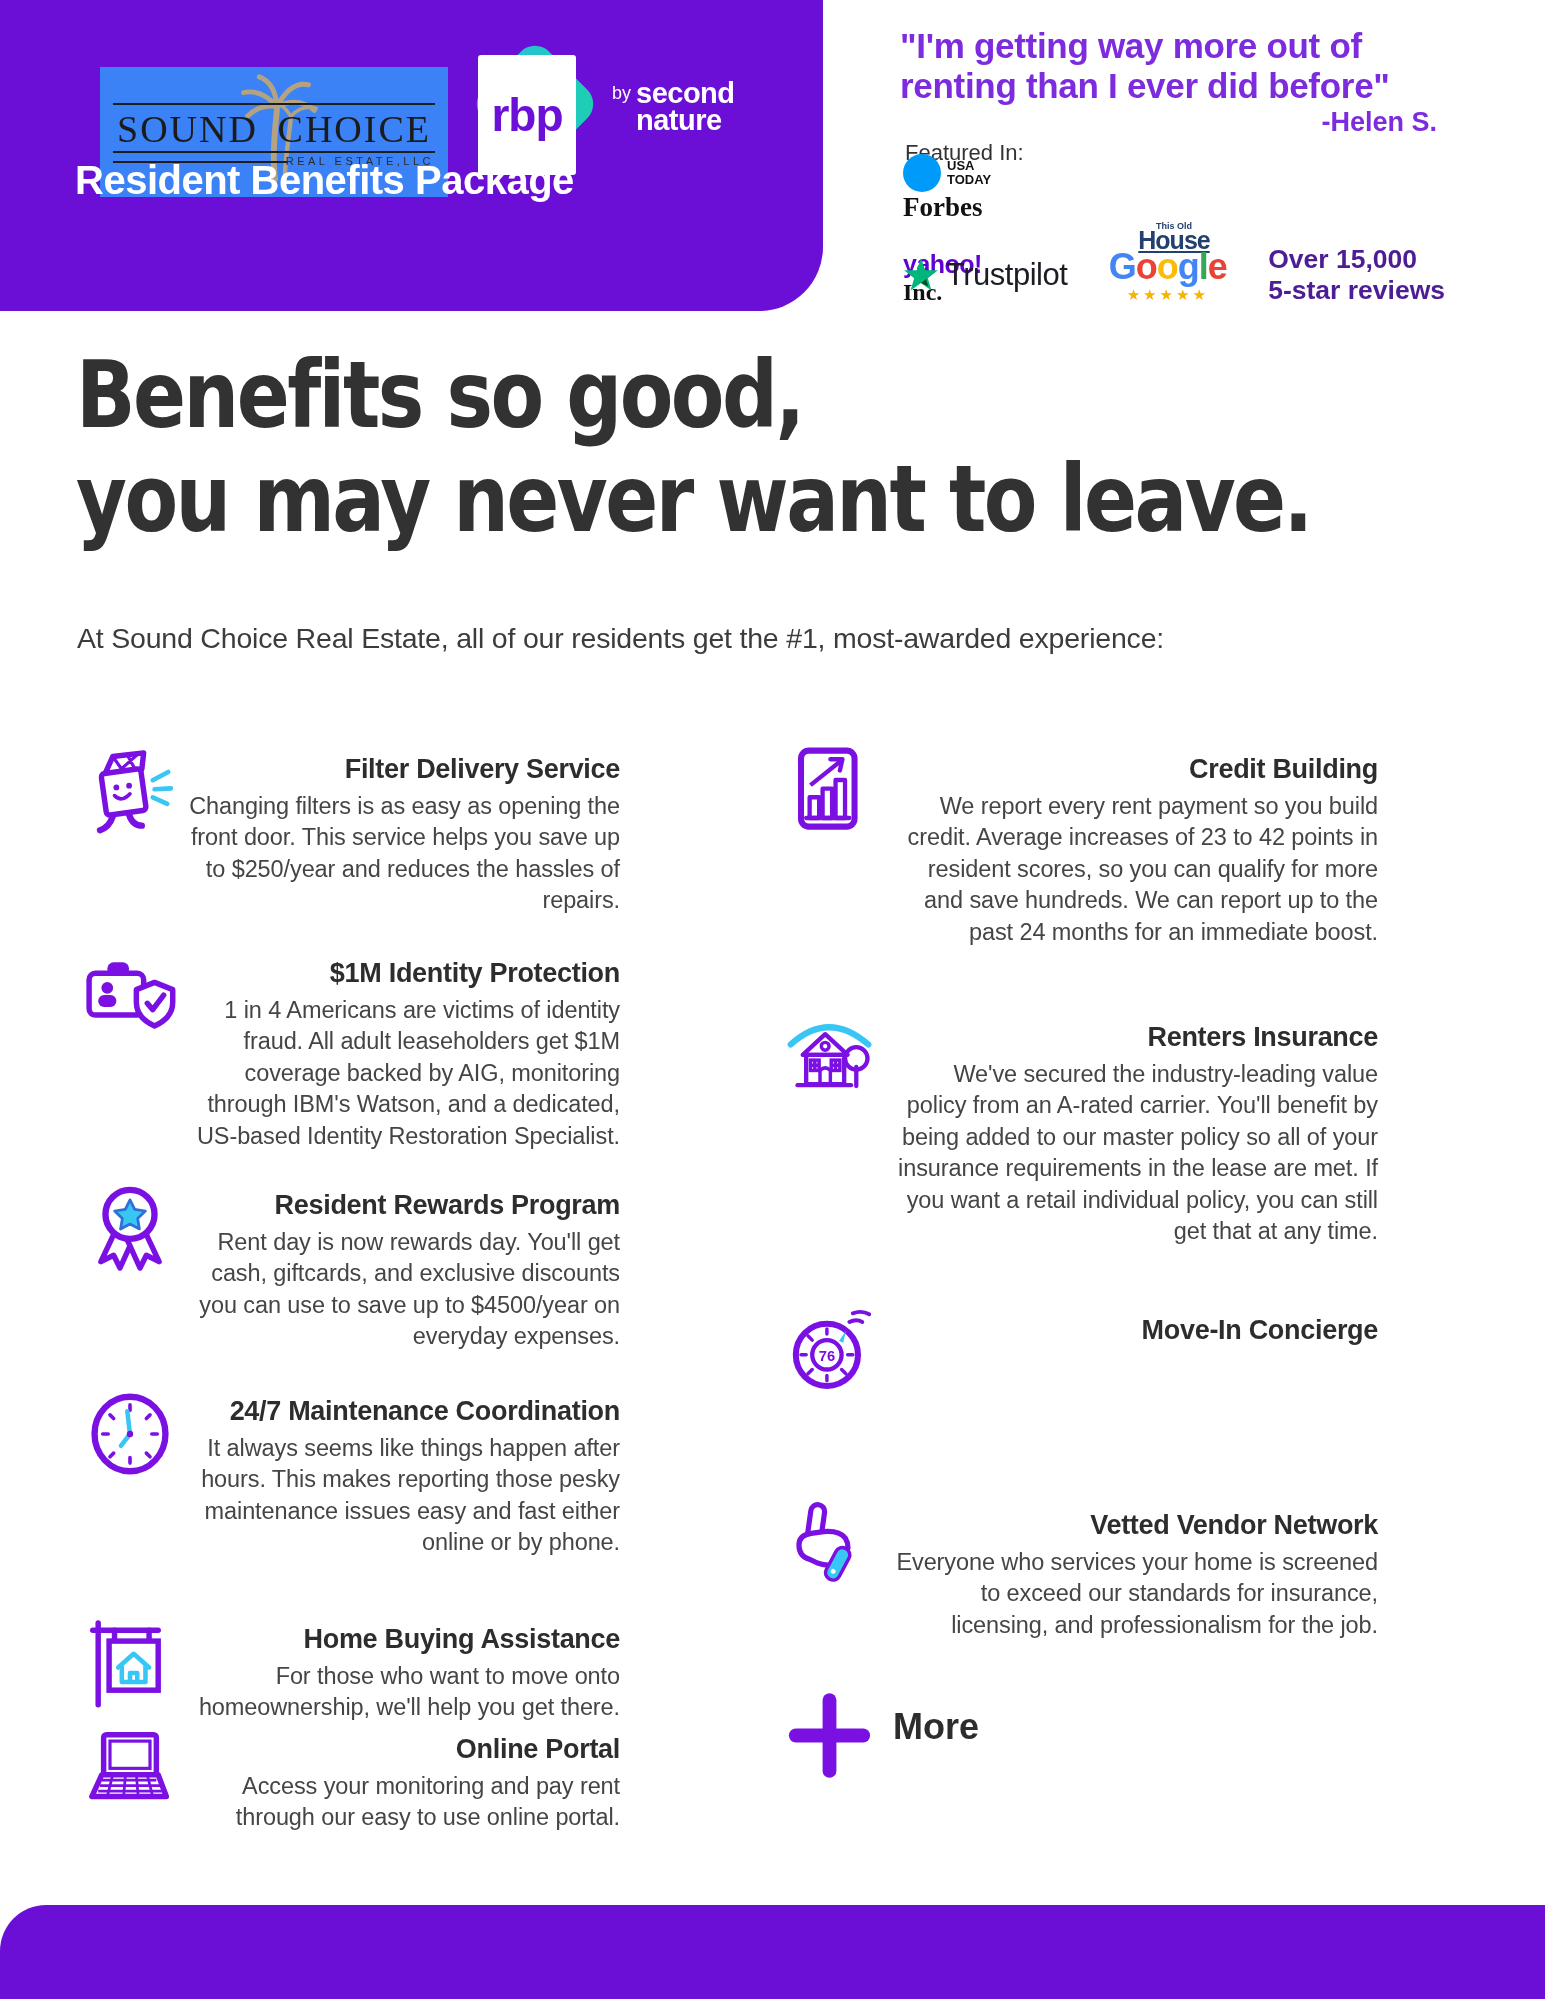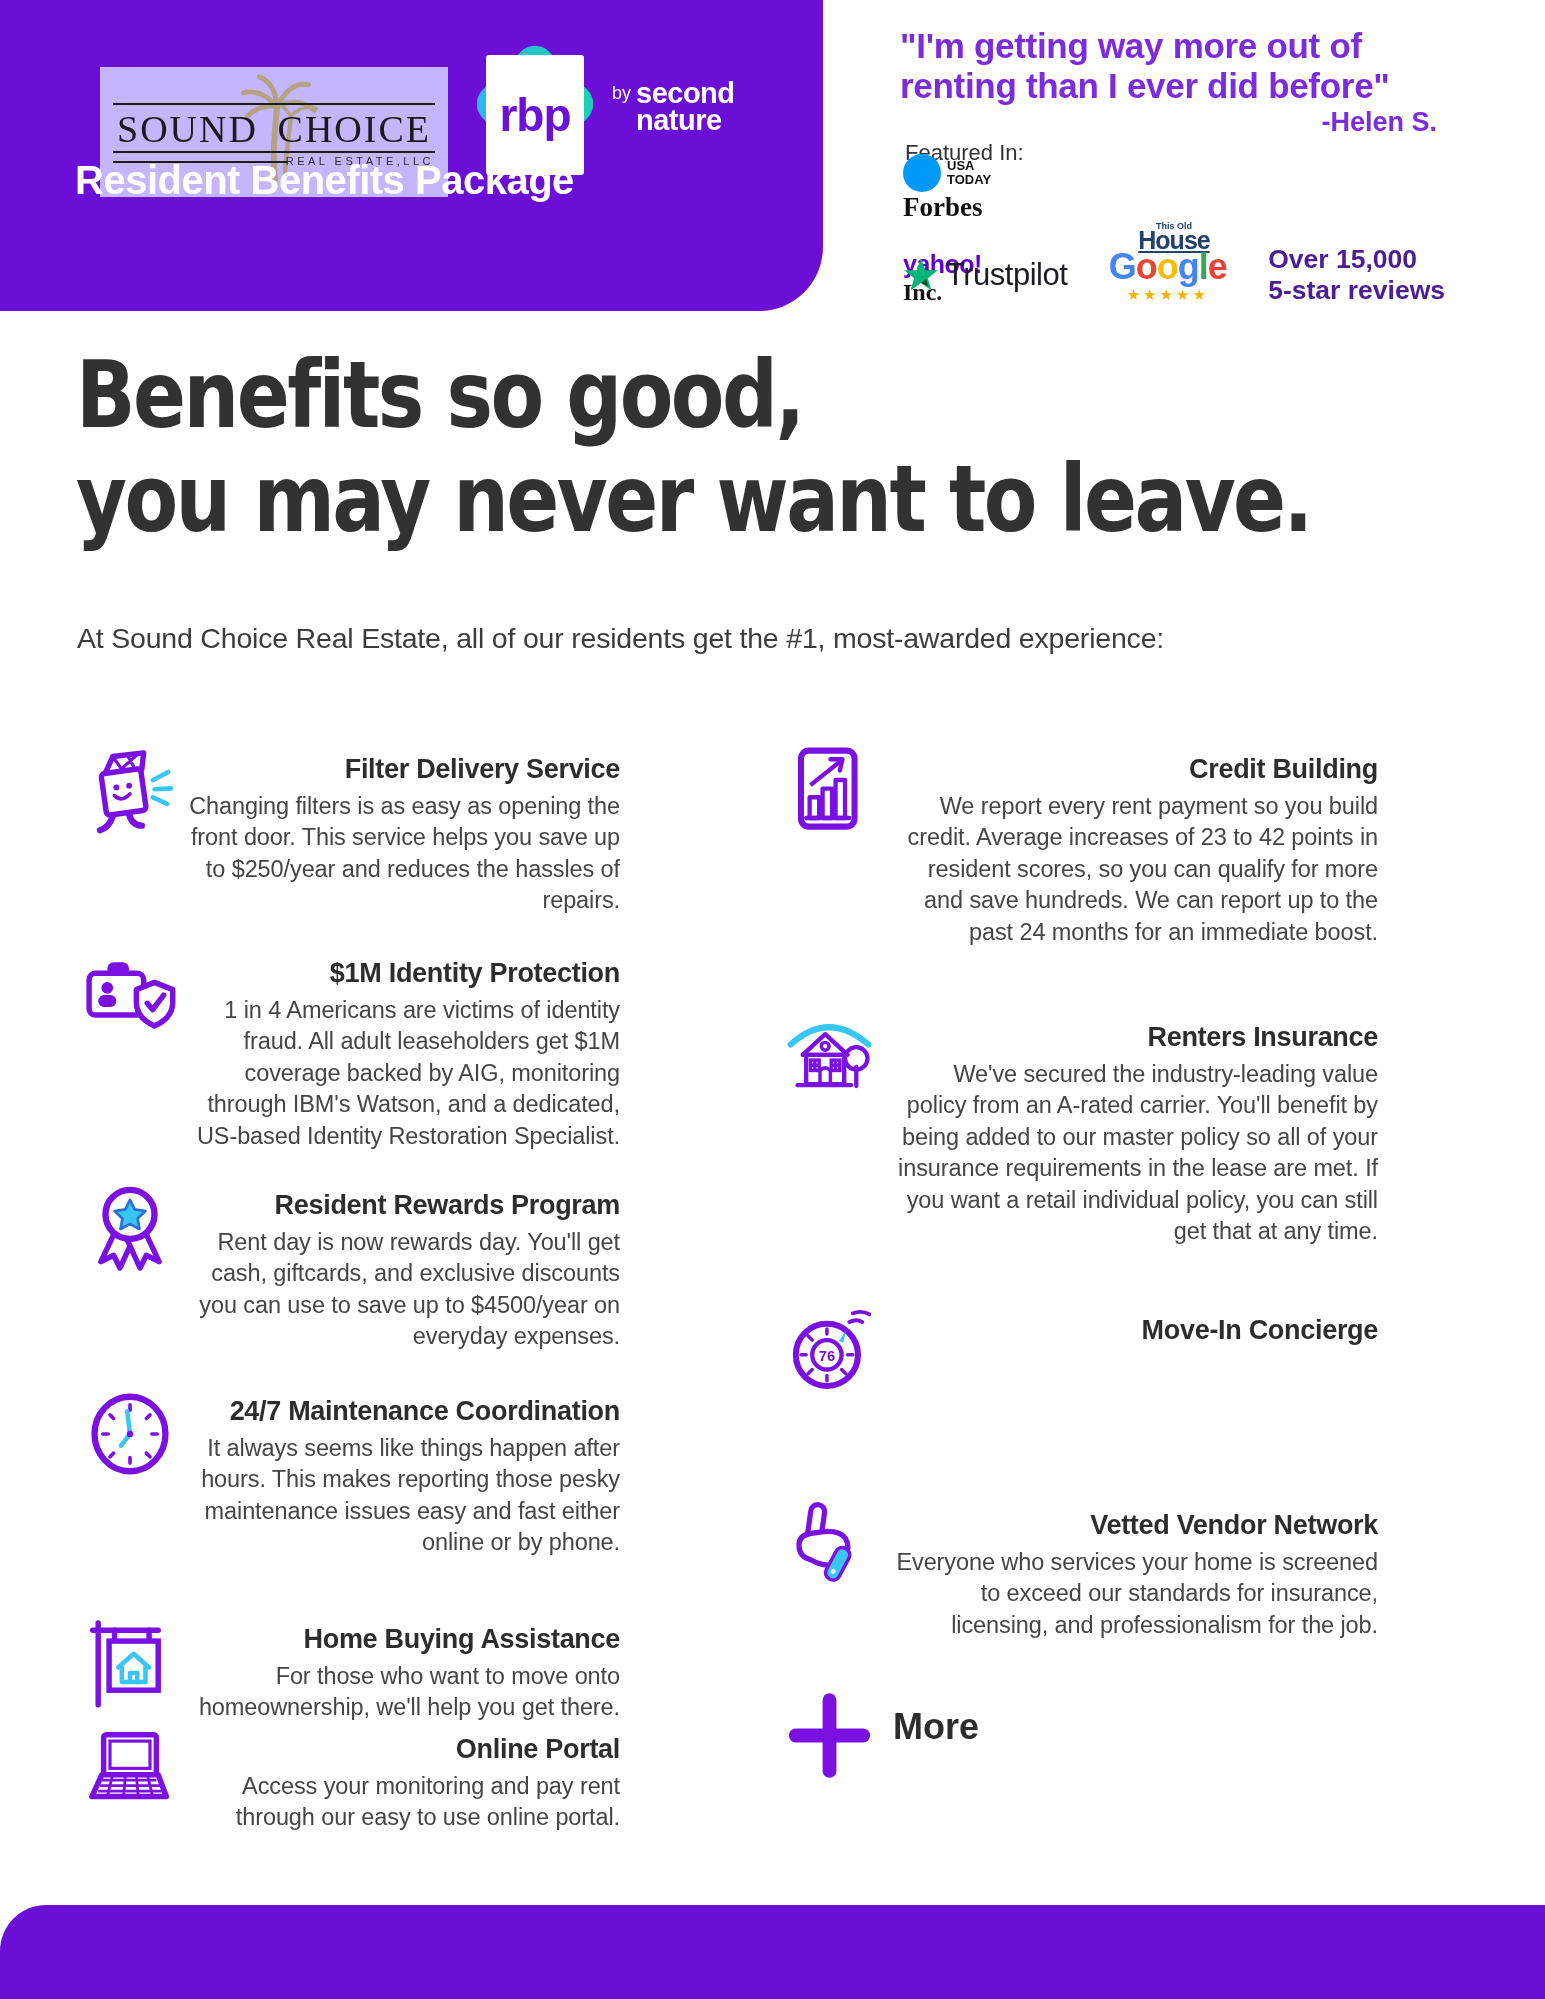--- a/index.html
+++ b/index.html
@@ -2,33 +2,33 @@
 <html><head>
 <meta charset="utf-8">
 <style>
   html,body{margin:0;padding:0;background:#e8e8e8;}
   .page{position:relative;width:1545px;height:1999px;background:#ffffff;overflow:hidden;
         font-family:"Liberation Sans",sans-serif;margin:0 auto;}
 
   
   .header-panel{position:absolute;left:0;top:0;width:823px;height:311px;background:#6B0FD6;
                 border-radius:0 0 64px 0;}
-  .sc-logo{position:absolute;left:100px;top:67px;width:348px;height:130px;background:#c4b5fd;}
+  .sc-logo{position:absolute;left:100px;top:67px;width:348px;height:130px;background:#3b82f6;}
   .sc-palm{position:absolute;left:118px;top:2px;width:118px;height:118px;}
   .sc-line{position:absolute;left:13px;right:13px;height:2px;background:#1d1d1d;}
   .sc-name{position:absolute;left:13px;right:13px;top:40px;display:flex;justify-content:space-between;
            padding:0 4px;font-family:"Liberation Serif",serif;font-size:38px;color:#1b1b1b;
            letter-spacing:2px;}
   .sc-sub{position:absolute;right:14px;top:88px;font-size:11px;letter-spacing:3.5px;color:#2b2b2b;}
   .sc-line2{position:absolute;left:13px;width:175px;top:94px;height:1.5px;background:#1d1d1d;}
 
   .rbp-logo{position:absolute;left:468px;top:36px;width:134px;height:136px;}
   .rbp-diamond{position:absolute;left:20px;top:21px;width:94px;height:94px;border-radius:20px;
                transform:rotate(45deg);background:linear-gradient(210deg,#1CCFB0 5%,#2FB5F3 95%);}
-  .rbp-square{position:absolute;left:18px;top:19px;width:98px;height:120px;background:#ffffff;
+  .rbp-square{position:absolute;left:10px;top:19px;width:98px;height:120px;background:#ffffff;
               border-radius:3px;display:flex;align-items:center;justify-content:center;}
   .rbp-text{font-size:46px;font-weight:bold;color:#6B10D6;letter-spacing:-1px;}
   .by-sn{position:absolute;left:612px;top:80px;display:flex;color:#ffffff;}
   .by-sn .by{font-size:18px;margin:3px 5px 0 0;}
   .by-sn .sn{font-size:29px;font-weight:bold;line-height:0.92;letter-spacing:-0.5px;}
   .package-title{position:absolute;left:75px;top:158px;font-size:40px;font-weight:bold;color:#ffffff;
                  letter-spacing:-0.5px;}
 
   
   .quote{position:absolute;left:900px;top:26px;width:545px;font-size:35px;font-weight:bold;

